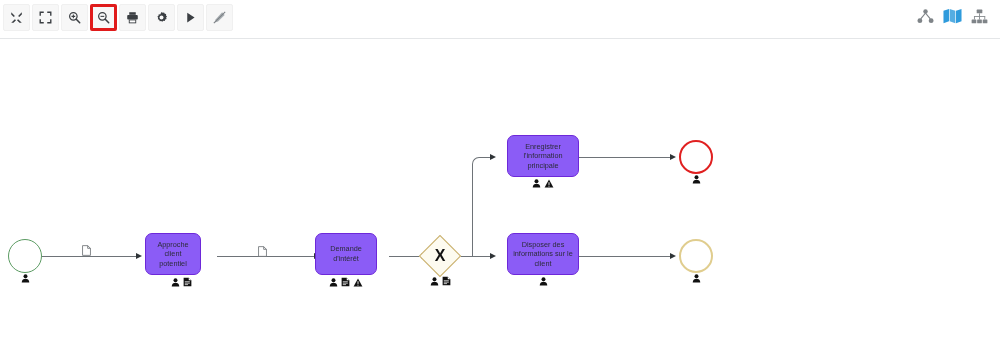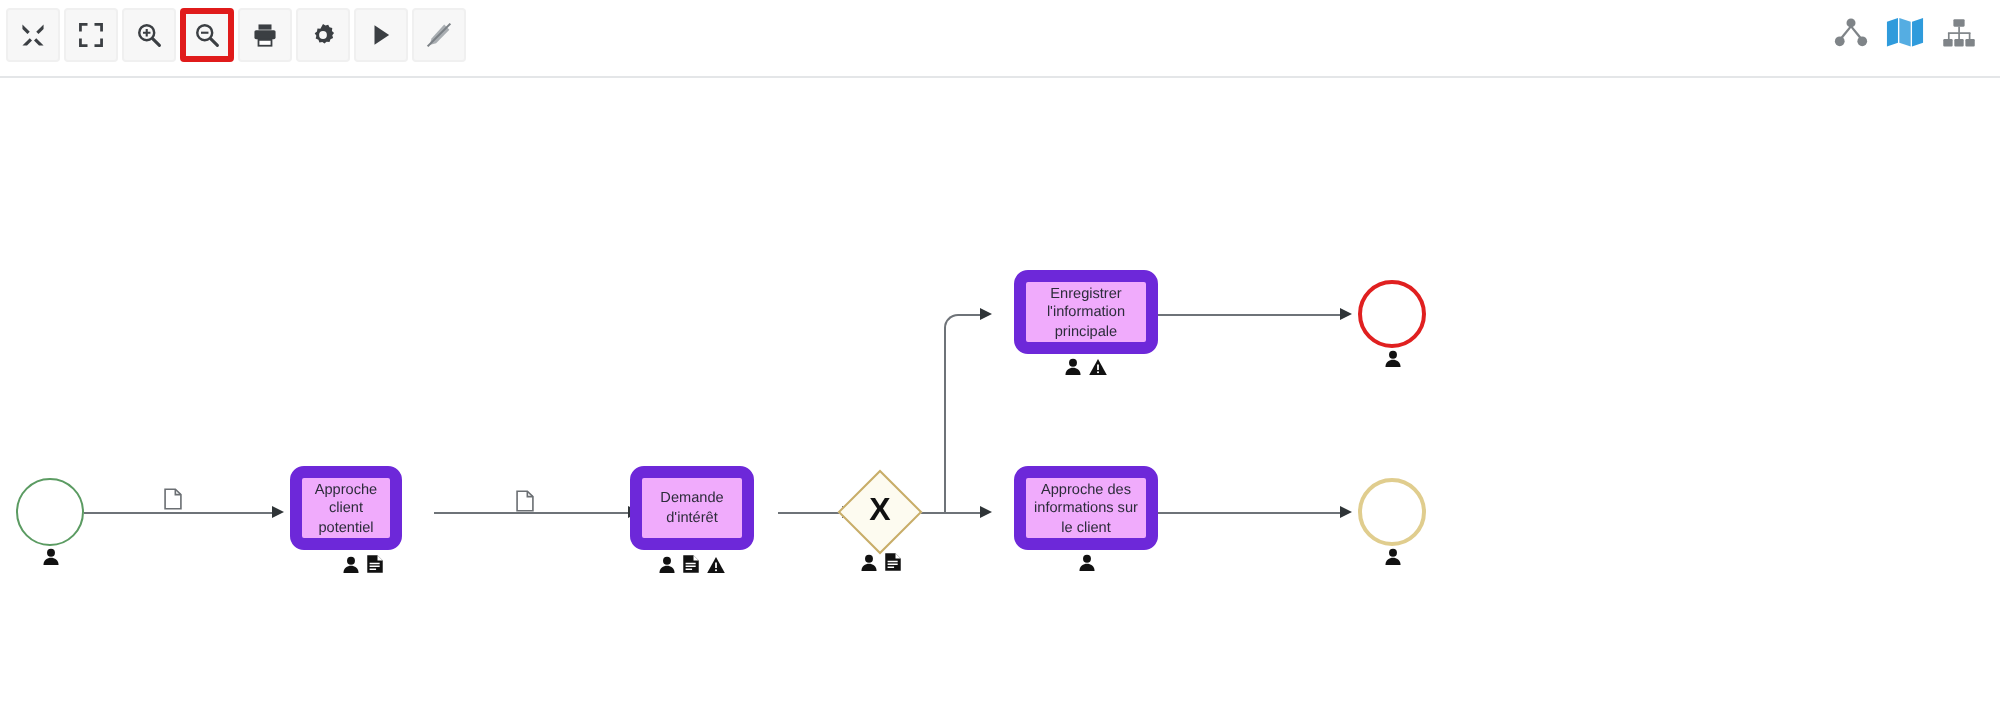--- a/index.html
+++ b/index.html
@@ -66,23 +66,23 @@
     height: 318px;
     background: #ffffff;
     overflow: hidden;
   }
 
   .node { position: absolute; }
 
   
   .task {
     box-sizing: border-box;
-    border: 6px solid #6d28d9;
+    border: 1px solid #6d28d9;
     border-radius: 7px;
-    background: #f0abfc;
+    background: #8b5cf6;
     display: flex;
     align-items: center;
     justify-content: center;
     text-align: center;
     color: #2c2c3a;
     font-size: 7.3px;
     line-height: 9.6px;
     padding: 2px 4px;
   }
 
@@ -371,21 +371,21 @@
       </svg>
       <svg class="mk" width="10" height="9" viewBox="0 0 11 10">
         <path d="M5.5 0.6 L10.4 9.4 H0.6 Z" fill="#111111"></path>
         <path d="M5.5 3.6 V6.6" stroke="#ffffff" stroke-width="1"></path>
         <circle cx="5.5" cy="7.9" r="0.6" fill="#ffffff"></circle>
       </svg>
     </div>
   </div>
 
   <div class="node" style="left:507px; top:194px;">
-    <div class="task" style="width:72px; height:42px;">Approche des informations sur le client</div>
+    <div class="task" style="width:72px; height:42px;">Disposer des informations sur le client</div>
     <div class="markers" style="left:0; top:44px; width:72px;">
       <svg class="mk" width="9" height="9" viewBox="0 0 10 10">
         <circle cx="5" cy="2.6" r="2.2" fill="#111111"></circle>
         <path d="M0.8 9.4 C0.8 6.6 3 5.4 5 5.4 C7 5.4 9.2 6.6 9.2 9.4 Z" fill="#111111"></path>
       </svg>
     </div>
   </div>
 
   <div class="node" style="left:679px; top:101px;">
     <div class="event end-red" style="width:34px; height:34px;"></div>

